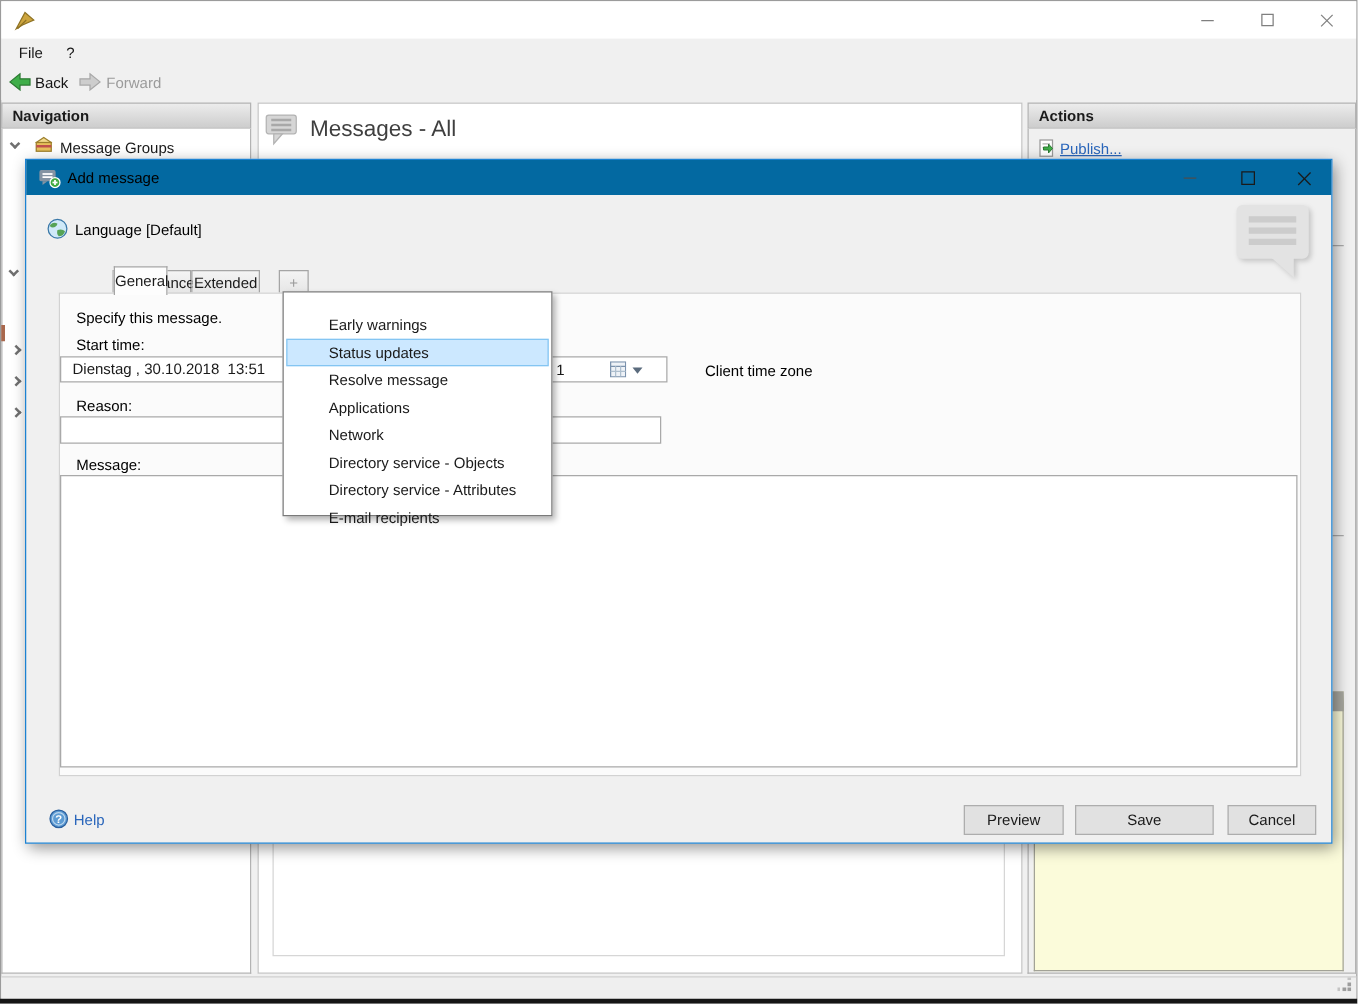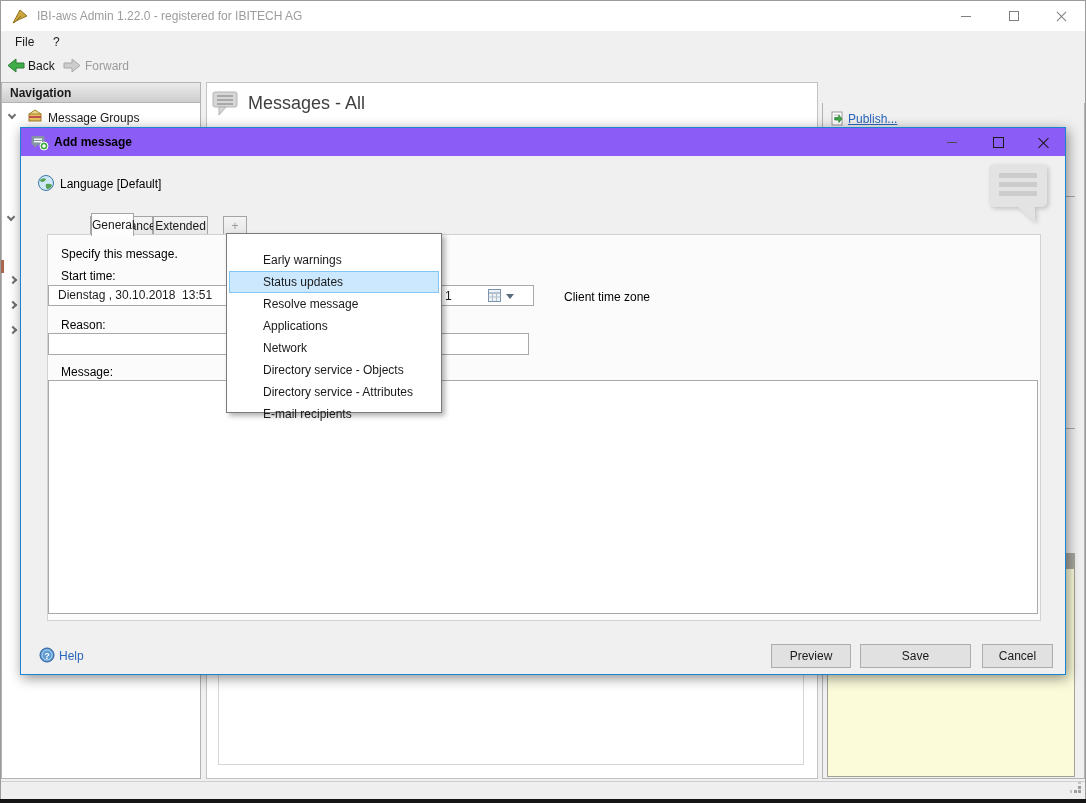--- a/index.html
+++ b/index.html
@@ -48,21 +48,21 @@
   #publish-lb{position:absolute;left:848px;top:112px;color:#2a66bb;text-decoration:underline;}
   .act-sep{position:absolute;left:832px;width:243px;height:1px;background:#ababab;}
   #act-sep1{top:196px;} #act-sep2{top:428px;}
   #note{position:absolute;left:827px;top:553px;width:248px;height:224px;background:#fbfbda;border:1px solid #a2a296;border-top:16px solid #a8a8a0;}
   #statusbar{position:absolute;left:1px;top:781px;width:1084px;height:18px;background:#efefef;border-top:1px solid #cfcfcf;}
   #grip{position:absolute;right:4px;bottom:3px;}
   #bottomstrip{position:absolute;left:0;top:799px;width:1086px;height:4px;background:#151515;}
   
   #dialog{position:absolute;left:20px;top:127px;width:1046px;height:548px;background:#f0f0f0;
           border:1px solid #1c82d2;box-shadow:2px 3px 12px rgba(0,0,0,.45);}
-  #d-titlebar{position:absolute;left:0;top:0;width:100%;height:28px;background:#8b5cf6;font-weight:bold;}
+  #d-titlebar{position:absolute;left:0;top:0;width:100%;height:28px;background:#0369a1;}
   #d-icon{position:absolute;left:10px;top:6px;}
   #d-title{position:absolute;left:33px;top:0;height:28px;line-height:28px;color:#000;}
   .dwinbtn{position:absolute;top:0;width:32px;height:28px;}
   .dwinbtn .bar{position:absolute;left:11px;top:14px;width:10px;height:1px;background:#4d4d4d;}
   .dwinbtn .sq{position:absolute;left:11px;top:9px;width:11px;height:11px;border:1px solid #1a1a1a;}
   .dwinbtn .x1,.dwinbtn .x2{position:absolute;left:16px;top:8px;width:1px;height:14px;background:#1a1a1a;}
   .dwinbtn .x1{transform:rotate(45deg);} .dwinbtn .x2{transform:rotate(-45deg);}
   #d-min{left:915px;} #d-max{left:961px;} #d-close{left:1006px;}
   #lang-ic{position:absolute;left:16px;top:46px;}
   #lang-lb{position:absolute;left:39px;top:49px;color:#000;}
@@ -104,21 +104,20 @@
 
 <div id="win">
 
   <div id="titlebar">
     <span id="app-icon">
       <svg width="18" height="18">
           <polygon points="2,15 9,2 16,8 7,12" fill="#cda53e" stroke="#8f7325" stroke-width="1"></polygon>
           <line x1="3" y1="15" x2="10" y2="8" stroke="#8f7325" stroke-width="1"></line>
         </svg>
     </span>
-    <span id="win-title">IBI-aws Admin 1.22.0 - registered for IBITECH AG</span>
     <div class="winbtn" id="btn-min">
         <div class="bar"></div>
       </div>
     <div class="winbtn" id="btn-max">
         <div class="sq"></div>
       </div>
     <div class="winbtn" id="btn-close">
         <div class="x1"></div>
         <div class="x2"></div>
       </div>
@@ -167,20 +166,21 @@
         <rect x="1" y="2" width="24" height="15" rx="2" fill="#d6d6d6" stroke="#b3b3b3"></rect>
         <rect x="5" y="5" width="16" height="2" fill="#a8a8a8"></rect>
         <rect x="5" y="9" width="16" height="2" fill="#a8a8a8"></rect>
         <rect x="5" y="13" width="16" height="2" fill="#a8a8a8"></rect>
         <polygon points="7,17 7,25 14,17" fill="#d6d6d6" stroke="#b3b3b3"></polygon>
       </svg>
   </span>
   <span id="center-title">Messages - All</span>
   <div id="center-inner"></div>
 
+  <div class="panel-hd" id="act-hd">Actions</div>
   <div id="act-body"></div>
   <span id="publish-ic">
     <svg width="15" height="16">
         <rect x="1" y="1" width="10" height="13" fill="#fff" stroke="#9a9a9a"></rect>
         <line x1="3" y1="4" x2="9" y2="4" stroke="#b5b5b5"></line>
         <line x1="3" y1="7" x2="9" y2="7" stroke="#b5b5b5"></line>
         <path d="M6,12 h5 v-3 l4,4.5 -4,4.5 v-3 h-5 z" fill="#3fae49" stroke="#2c7a33" transform="translate(-1,-3) scale(0.8)"></path>
       </svg>
   </span>
   <span id="publish-lb">Publish...</span>

